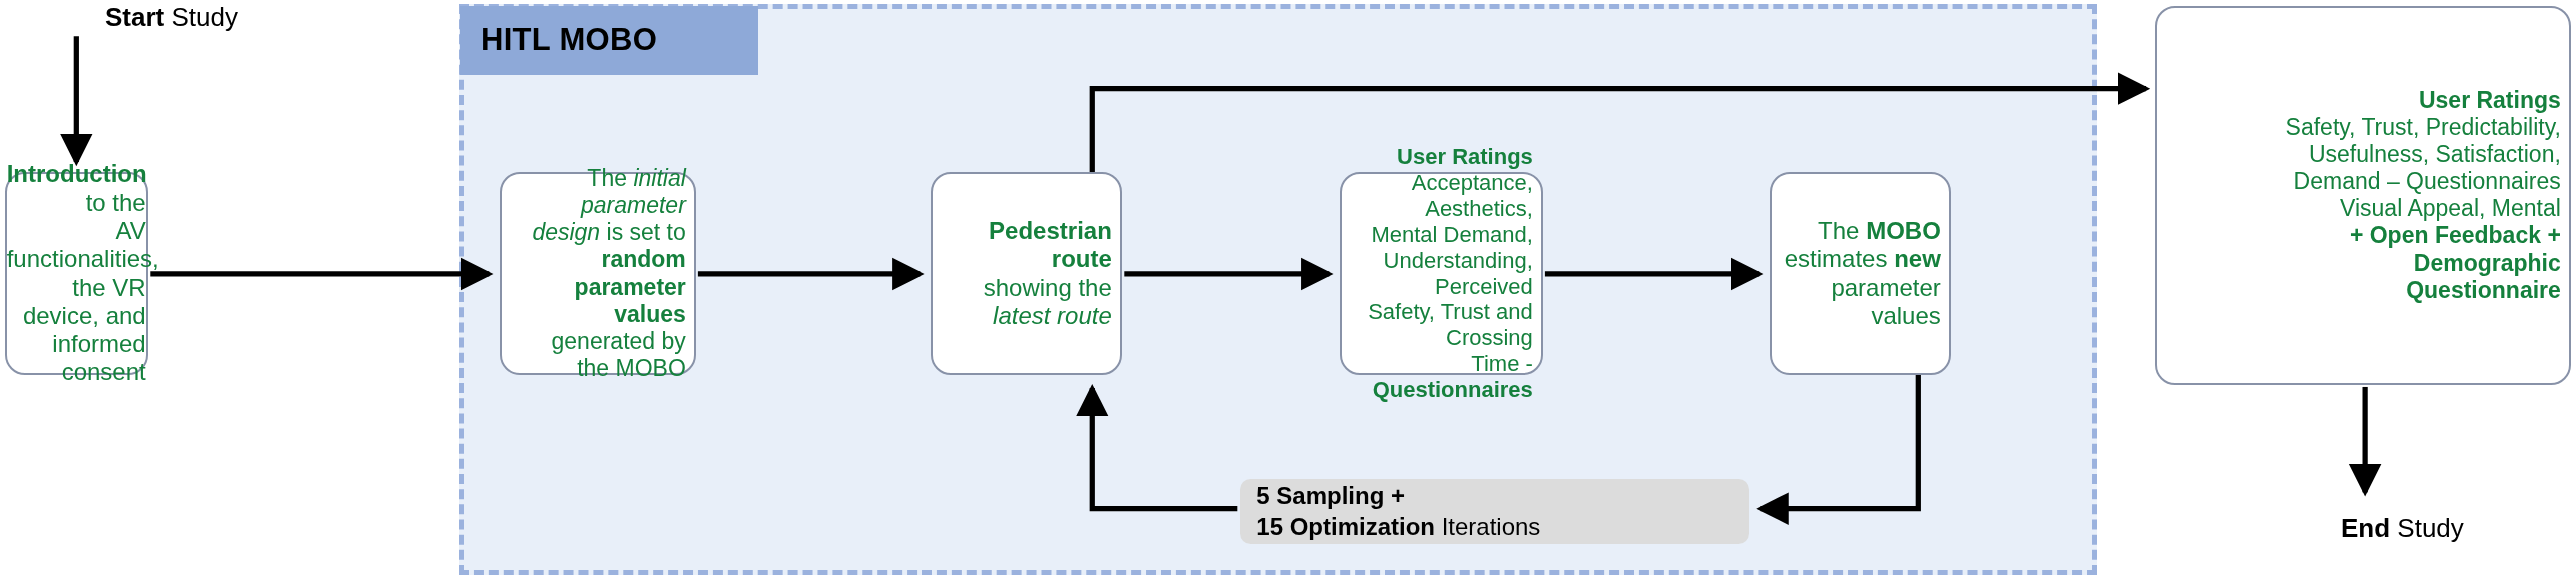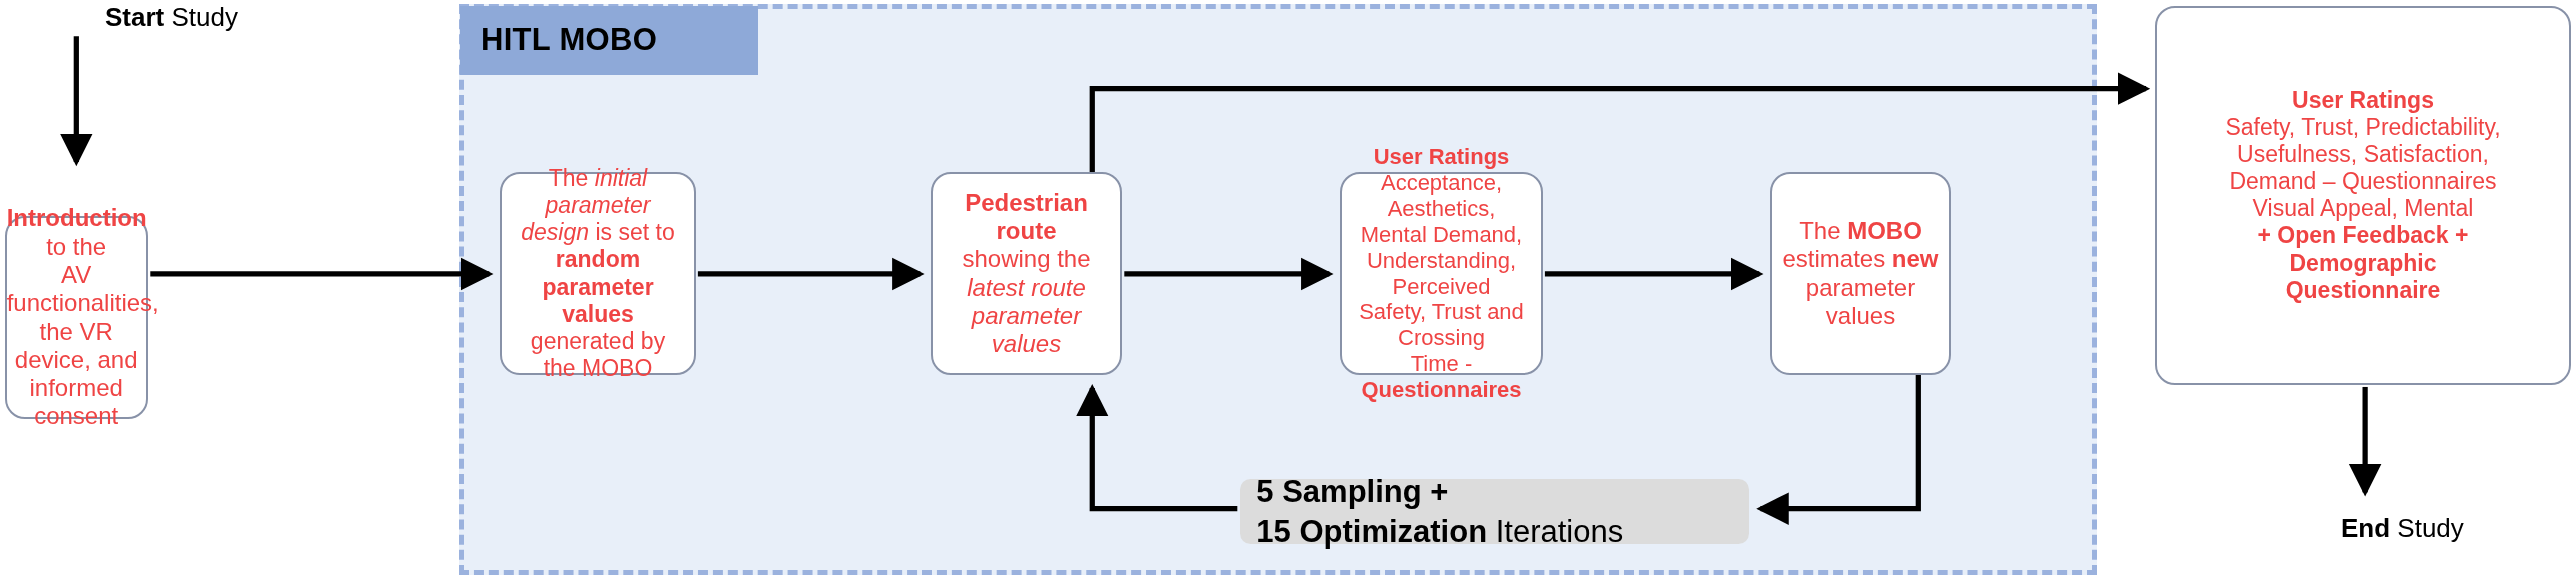--- a/index.html
+++ b/index.html
@@ -25,45 +25,45 @@
     font-size:31px; font-weight:bold; color:#000; letter-spacing:0.3px;
   }
 
   .node{
     position:absolute;
     background:#ffffff;
     border:2.9px solid #8892A8;
     border-radius:20px;
     box-sizing:border-box;
     display:flex; align-items:center; justify-content:center;
-    text-align:center;
+    text-align:right;
     line-height:1.18;
-    color:#ef4444;
+    color:#15803d;
   }
   .node .txt{ padding:3.5px 8.2px; width:100%; }
 
   b{font-weight:bold;}
   i{}
 
-  #node-intro   { left:4.7px;   top:172px; width:143px; height:203px; font-size:24px;margin-top:44px; }
+  #node-intro   { left:4.7px;   top:172px; width:143px; height:203px; font-size:24px; }
   #node-initial { left:500px; top:172px; width:196px; height:203px; font-size:23px; }
   #node-route   { left:931px;top:172px; width:191px; height:203px; font-size:24px; }
   #node-ratings { left:1340px;top:172px; width:203px; height:203px; font-size:22px; }
   #node-mobo    { left:1770px;top:172px; width:181px; height:203px; font-size:24px; }
   #node-final   { left:2155px;top:5.8px;  width:416px; height:379px; font-size:23px; }
 
   .loop-label{
     position:absolute;
     left:1240px; top:479px; width:509px; height:65px;
     background:#DCDCDC;
     border-radius:10.5px;
     box-sizing:border-box;
     display:flex; flex-direction:column; justify-content:center;
     padding-left:16.3px;
-    font-size:31px; line-height:1.28; color:#000;
+    font-size:24px; line-height:1.28; color:#000;
     text-align:left;
   }
 
   .flabel{
     position:absolute;
     font-size:26px; color:#000; white-space:nowrap;
   }
   #label-start{ left:105px; top:2.3px; }
   #label-end  { left:2341px; top:513px; }
 
@@ -131,21 +131,20 @@
         <div><b>values</b><span> generated by</span></div>
         <div><span>the MOBO</span></div>
       </div>
   </div>
 
   <div class="node" id="node-route">
     <div class="txt">
         <div><b>Pedestrian route</b></div>
         <div><span>showing the</span></div>
         <div><i>latest route</i></div>
-        <div><i>parameter values</i></div>
       </div>
   </div>
 
   <div class="node" id="node-ratings">
     <div class="txt">
         <div><b>User Ratings</b></div>
         <div><span>Acceptance, Aesthetics,</span></div>
         <div><span>Mental Demand,</span></div>
         <div><span>Understanding, Perceived</span></div>
         <div><span>Safety, Trust and Crossing</span></div>

